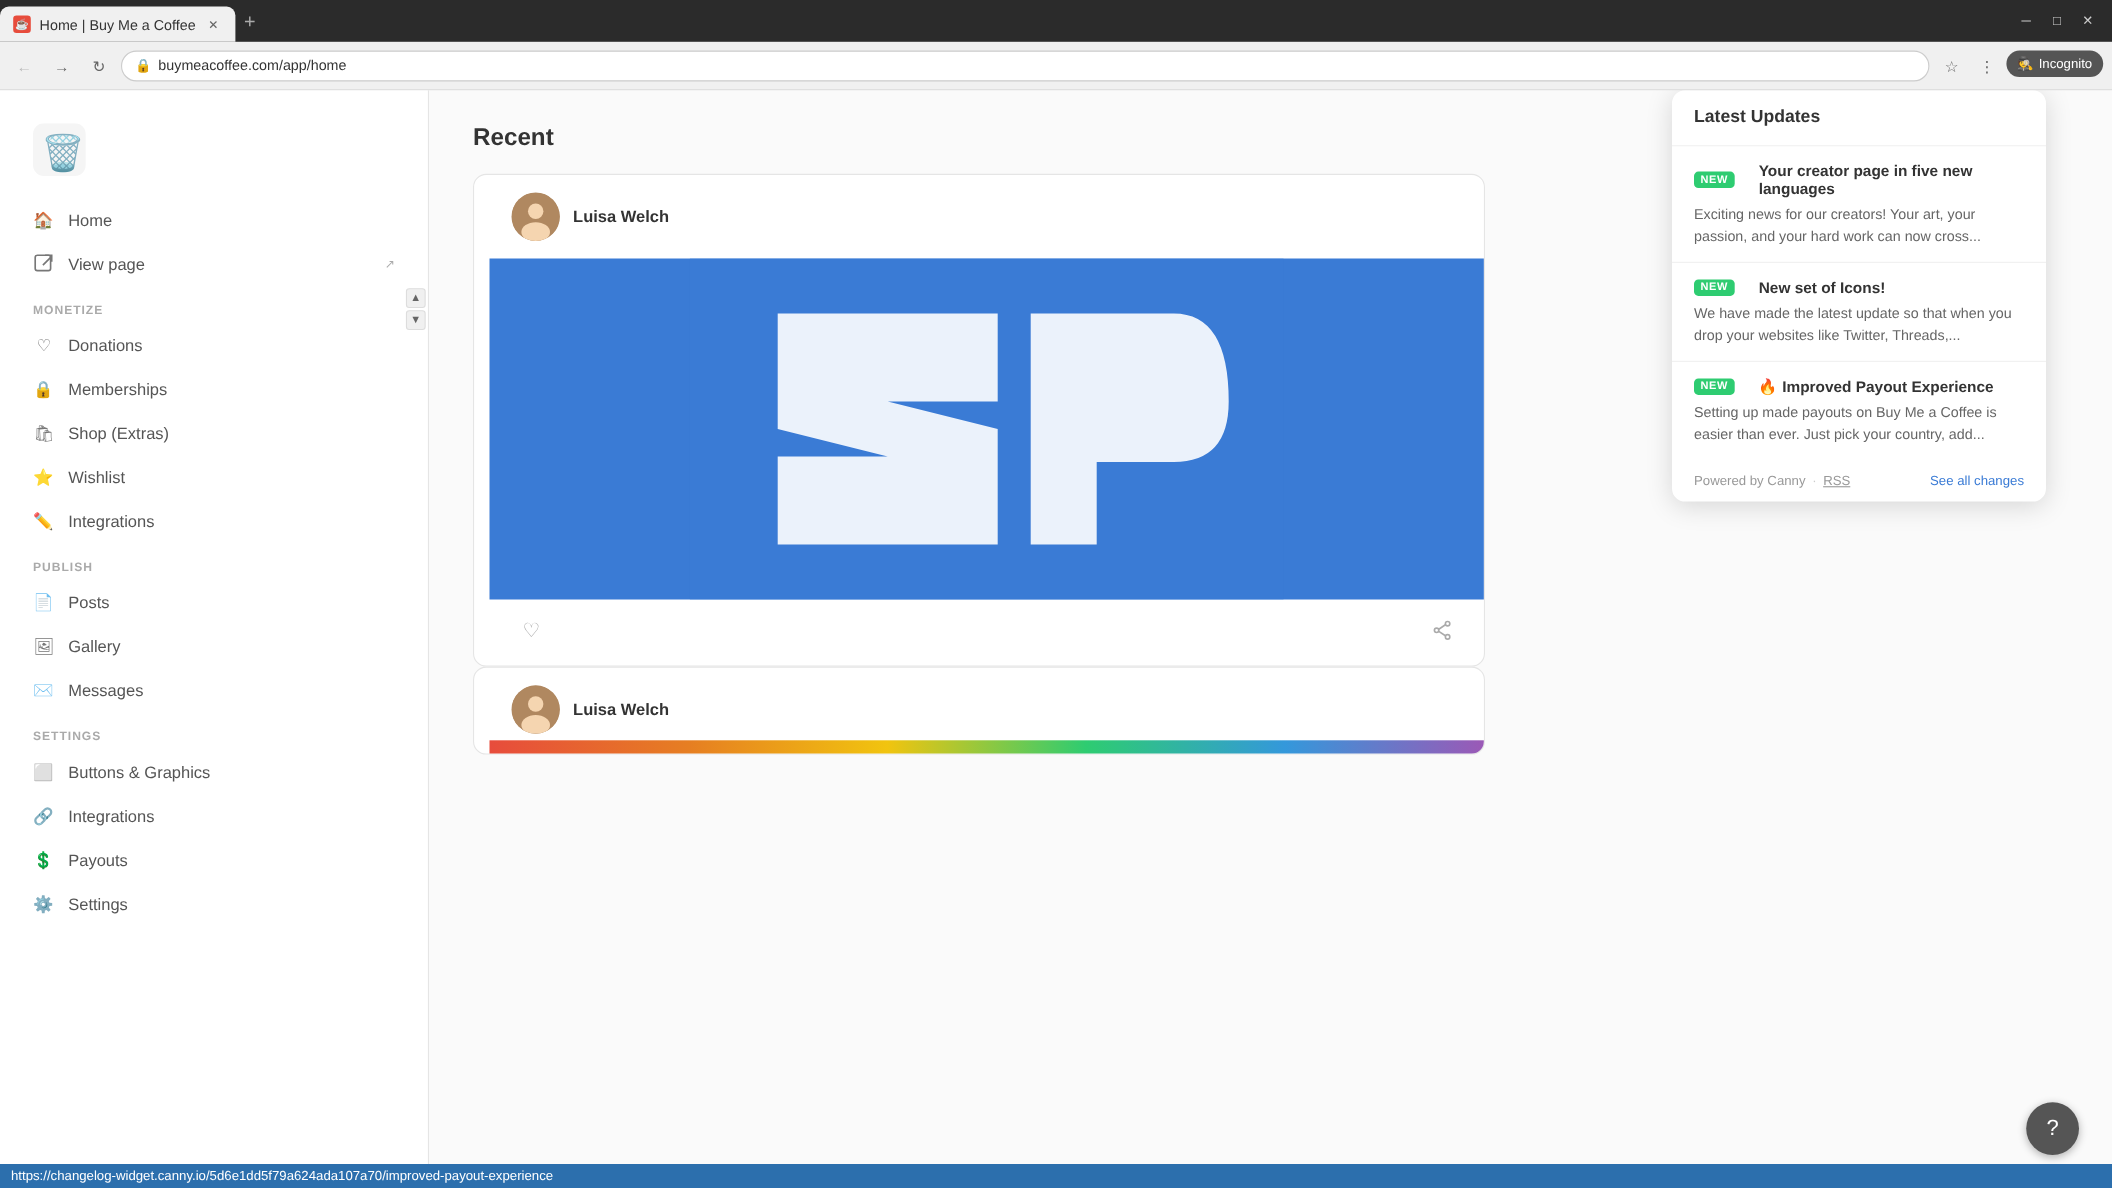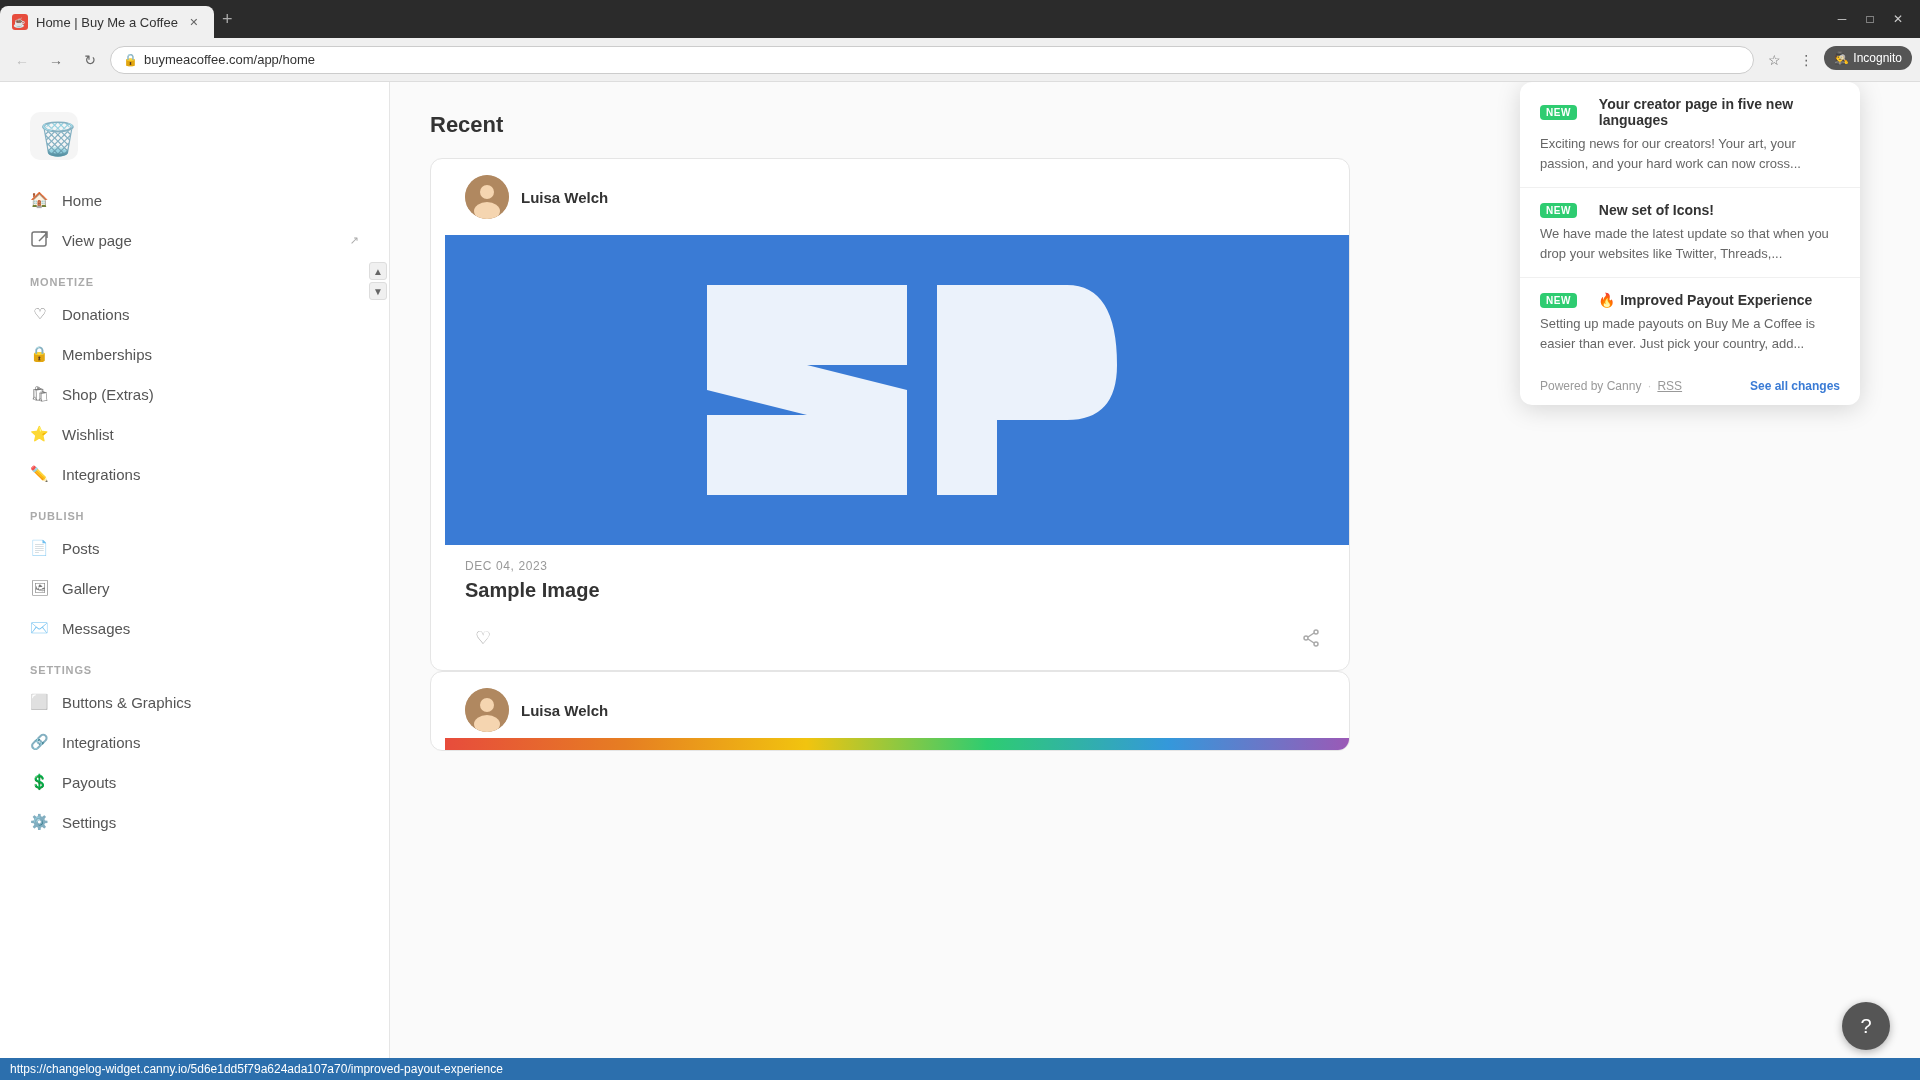--- a/index.html
+++ b/index.html
@@ -60,21 +60,21 @@
 
     
     .updates-popup { position: absolute; right: 60px; top: 0; width: 340px; background: #fff; border-radius: 12px; box-shadow: 0 4px 24px rgba(0,0,0,0.15); z-index: 100; overflow: hidden; }
     .updates-header { padding: 16px 20px; font-size: 16px; font-weight: 600; color: #333; border-bottom: 1px solid #f0f0f0; }
     .update-item { padding: 14px 20px; border-bottom: 1px solid #f0f0f0; cursor: pointer; }
     .update-item-header { display: flex; align-items: center; gap: 22px; margin-bottom: 6px; }
     .new-badge { background: #2ecc71; color: #fff; font-size: 10px; font-weight: 700; padding: 2px 6px; border-radius: 4px; letter-spacing: 0.05em; }
     .update-item-title { font-size: 14px; font-weight: 600; color: #333; }
     .update-item-text { font-size: 13px; color: #666; line-height: 1.5; }
     .updates-footer { padding: 12px 20px; display: flex; gap: 6px; font-size: 12px; color: #999; }
-    .updates-footer .see-all { margin-left: auto; color: #3a7bd5; cursor: pointer; font-weight: 700; text-decoration: none; }
+    .updates-footer .see-all { margin-left: auto; color: #3a7bd5; cursor: pointer; font-weight: 400; text-decoration: none; }
     .updates-footer .separator { color: #ccc; }
 
     
     .help-btn { position: fixed; bottom: 30px; right: 30px; width: 48px; height: 48px; background: #555; border-radius: 50%; display: flex; align-items: center; justify-content: center; color: #fff; font-size: 20px; cursor: pointer; box-shadow: 0 2px 8px rgba(0,0,0,0.3); z-index: 200; }
 
     
     .status-bar { position: fixed; bottom: 0; left: 0; right: 0; background: #2c6fad; color: #fff; font-size: 12px; padding: 4px 10px; height: 22px; display: flex; align-items: center; z-index: 300; }
     .sidebar-scroll-btn { width: 20px; height: 20px; background: #e0e0e0; display: flex; align-items: center; justify-content: center; cursor: pointer; font-size: 10px; color: #666; position: absolute; right: 2px; }
     .scroll-up { top: 180px; border-radius: 3px 3px 0 0; }
     .scroll-down { top: 205px; border-radius: 0 0 3px 3px; }
@@ -249,24 +249,20 @@
         <div class="post-image">
           <svg width="540" height="310" viewBox="0 0 540 310">
             <rect width="540" height="310" fill="#3a7bd5"></rect>
 
             <polygon points="80,50 280,50 280,130 180,130 280,155 280,260 80,260 80,180 180,180 80,155" fill="white" opacity="0.9"></polygon>
 
             <path d="M310,50 L310,260 L370,260 L370,185 L440,185 Q490,185 490,130 Q490,50 440,50 Z M370,100 L370,145 L430,145 Q450,145 450,122 Q450,100 430,100 Z" fill="white" opacity="0.9"></path>
           </svg>
         </div>
 
-        <div class="post-meta">
-          <div class="post-date">DEC 04, 2023</div>
-          <div class="post-title">Sample Image</div>
-        </div>
 
         <div class="post-actions">
           <button class="post-action-btn">♡</button>
           <button class="post-action-btn">
             <svg width="20" height="20" viewBox="0 0 20 20" fill="none">
               <circle cx="15" cy="4" r="2" stroke="#aaa" stroke-width="1.5"></circle>
               <circle cx="15" cy="16" r="2" stroke="#aaa" stroke-width="1.5"></circle>
               <circle cx="5" cy="10" r="2" stroke="#aaa" stroke-width="1.5"></circle>
               <line x1="7" y1="9" x2="13" y2="5" stroke="#aaa" stroke-width="1.5"></line>
               <line x1="7" y1="11" x2="13" y2="15" stroke="#aaa" stroke-width="1.5"></line>
@@ -286,20 +282,21 @@
           </div>
           <span class="post-author">Luisa Welch</span>
         </div>
 
         <div style="height: 40px; background: linear-gradient(90deg, #e74c3c 0%, #e67e22 20%, #f1c40f 40%, #2ecc71 60%, #3498db 80%, #9b59b6 100%); margin-top: -10px;"></div>
       </div>
 
     </div>
 
     <div class="updates-popup">
+      <div class="updates-header">Latest Updates</div>
 
       <div class="update-item">
         <div class="update-item-header">
           <span class="new-badge">NEW</span>
           <span class="update-item-title">Your creator page in five new languages</span>
         </div>
         <div class="update-item-text">Exciting news for our creators! Your art, your passion, and your hard work can now cross...</div>
       </div>
 
       <div class="update-item">

